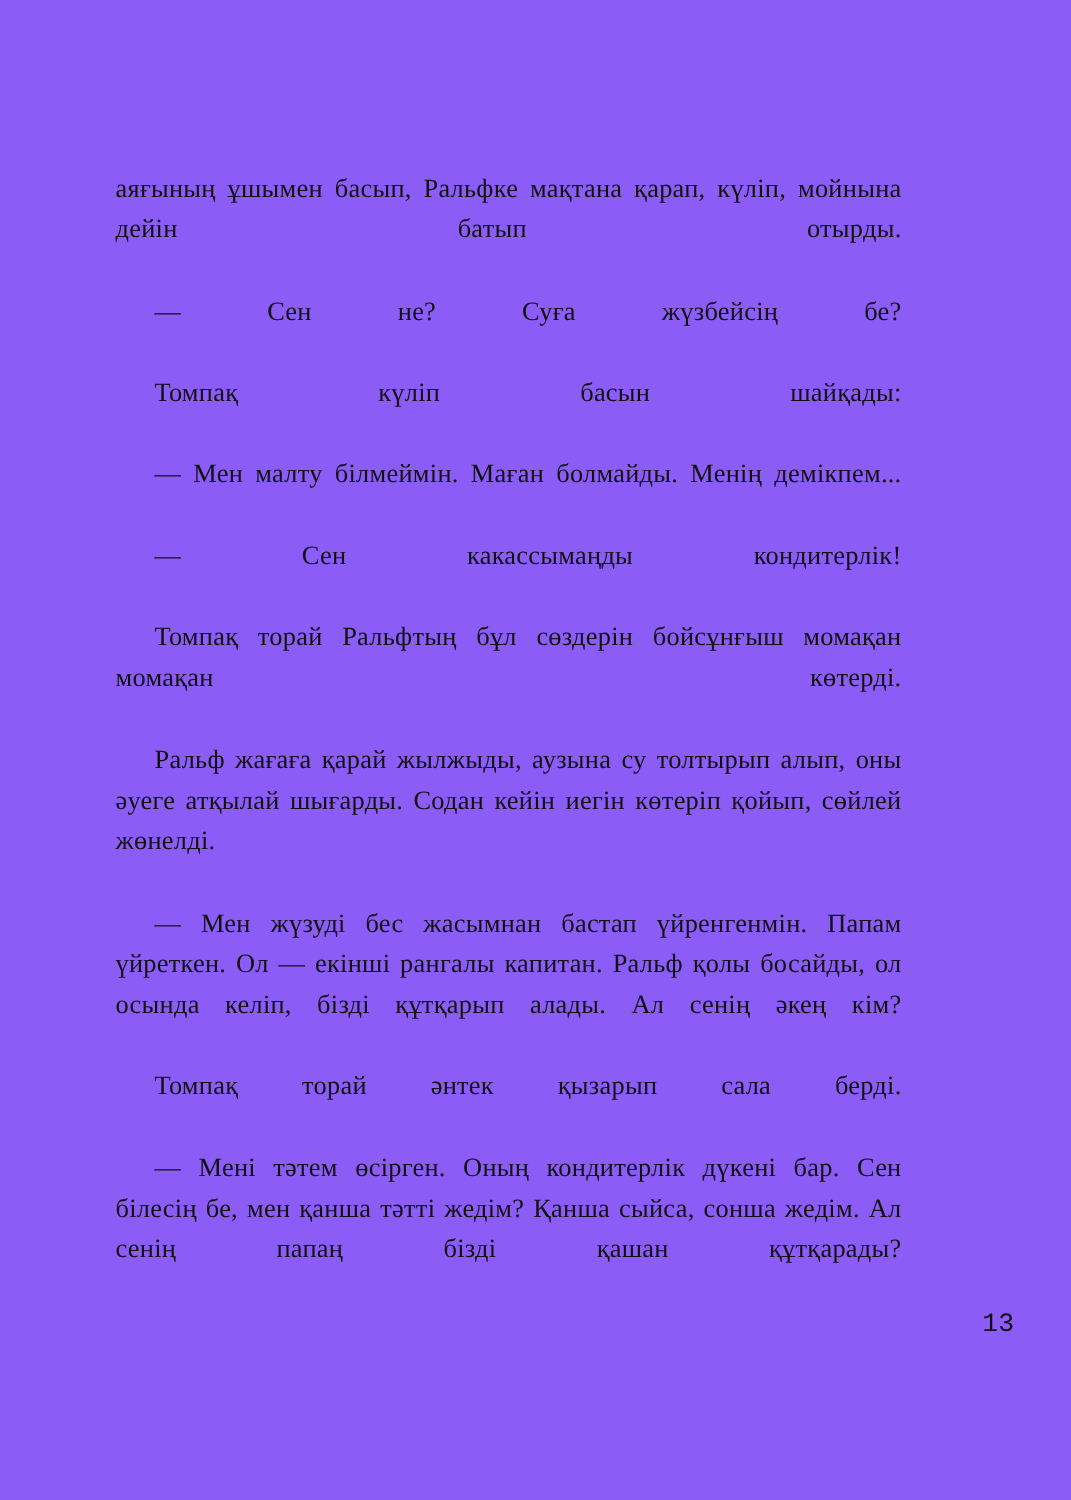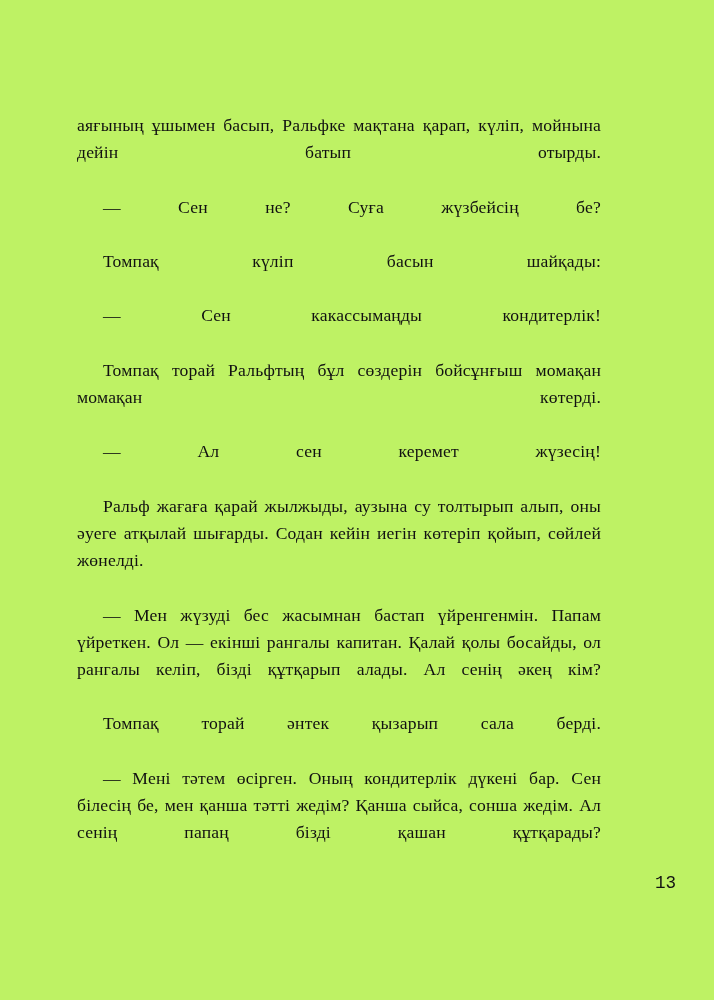--- a/index.html
+++ b/index.html
@@ -12,21 +12,21 @@
     background: #ffffff;
     font-family: "Liberation Serif", "DejaVu Serif", serif;
     color: #111111;
     overflow: hidden;
   }
 
   .page {
     position: relative;
     width: 714px;
     height: 1000px;
-    background: #bef264;
+    background: #8b5cf6;
     box-sizing: border-box;
   }
 
   .text-block {
     position: absolute;
     left: 77px;
     top: 112px;
     width: 524px;
   }
 
@@ -66,25 +66,25 @@
 </style>
 </head>
 <body>
 
 <div class="page">
 
   <div class="text-block">
     <p class="para no-indent">аяғының ұшымен басып, Ральфке мақтана қарап, күліп, мойнына дейін батып отырды.</p>
     <p class="para">— Сен не? Суға жүзбейсің бе?</p>
     <p class="para">Томпақ күліп басын шайқады:</p>
+    <p class="para">— Мен малту білмеймін. Маған болмайды. Менің демікпем...</p>
     <p class="para">— Сен какассымаңды кондитерлік!</p>
     <p class="para">Томпақ торай Ральфтың бұл сөздерін бойсұнғыш момақан момақан көтерді.</p>
-    <p class="para">— Ал сен керемет жүзесің!</p>
     <p class="para">Ральф жағаға қарай жылжыды, аузына су толтырып алып, оны әуеге атқылай шығарды. Содан кейін иегін көтеріп қойып, сөйлей жөнелді.</p>
-    <p class="para">— Мен жүзуді бес жасымнан бастап үйренгенмін. Папам үйреткен. Ол — екінші рангалы капитан. Қалай қолы босайды, ол рангалы келіп, бізді құтқарып алады. Ал сенің әкең кім?</p>
+    <p class="para">— Мен жүзуді бес жасымнан бастап үйренгенмін. Папам үйреткен. Ол — екінші рангалы капитан. Ральф қолы босайды, ол осында келіп, бізді құтқарып алады. Ал сенің әкең кім?</p>
     <p class="para">Томпақ торай әнтек қызарып сала берді.</p>
     <p class="para">— Мені тәтем өсірген. Оның кондитерлік дүкені бар. Сен білесің бе, мен қанша тәтті жедім? Қанша сыйса, сонша жедім. Ал сенің папаң бізді қашан құтқарады?</p>
 
   </div>
 
   <div class="page-number">13</div>
 
 </div>
 
 </body></html>

